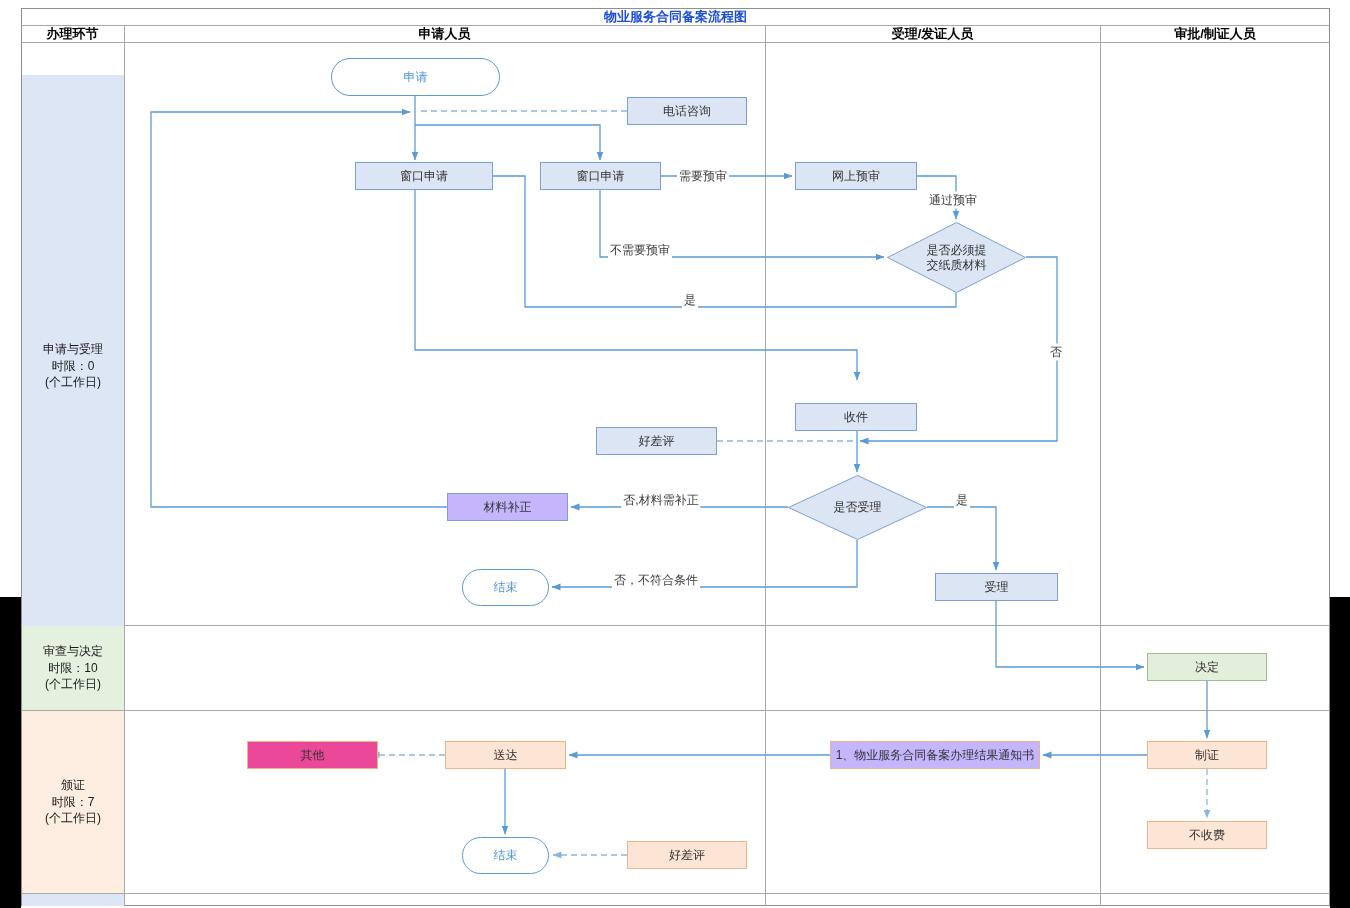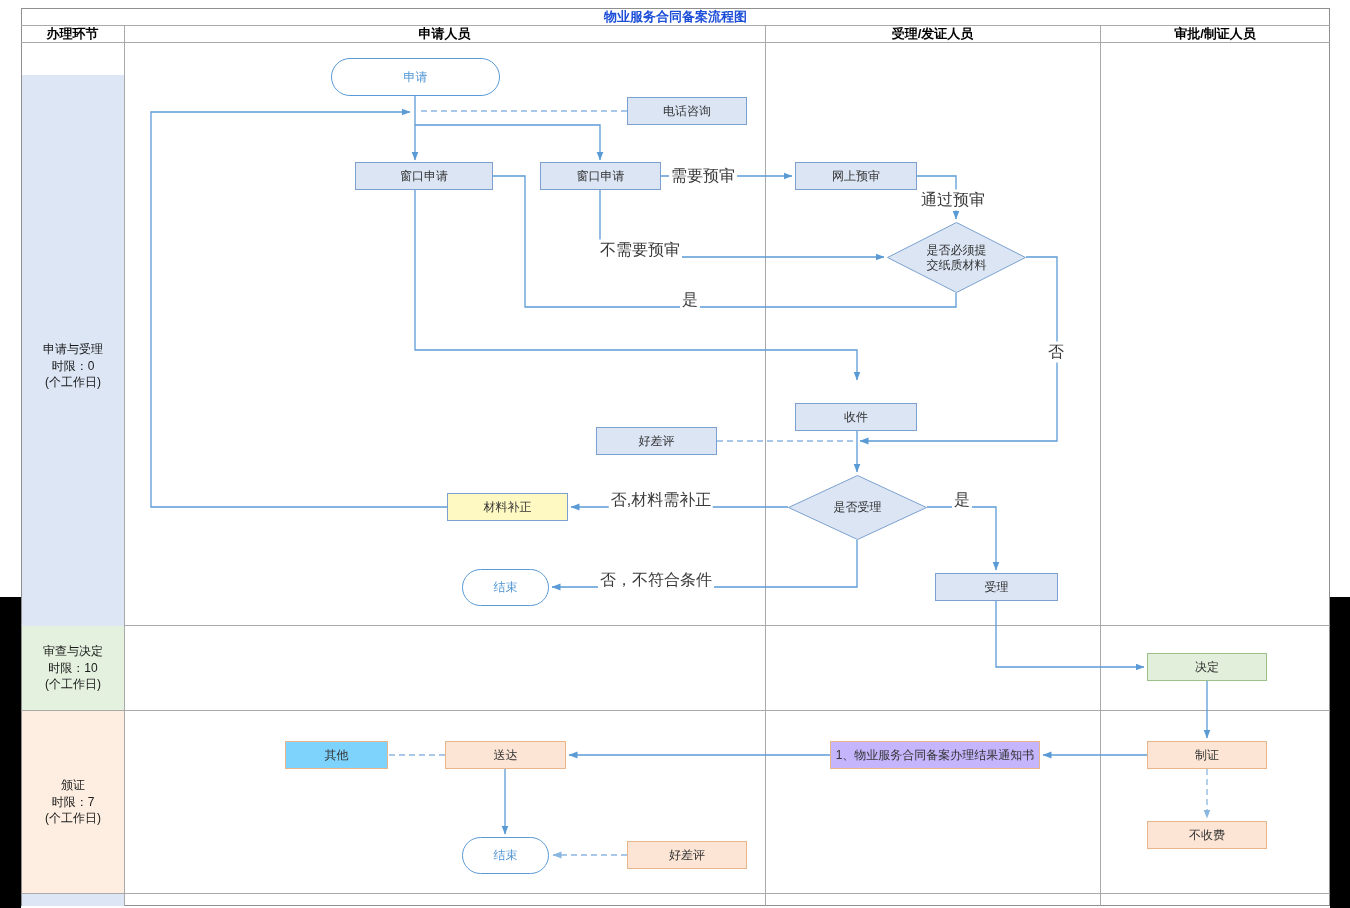--- a/index.html
+++ b/index.html
@@ -44,21 +44,21 @@
   .node.rect { border: 1px solid #7ba0cf; }
   .node.stadium {
     background: #fff; border: 1px solid #5b9bd5; border-radius: 999px; color: #4f94d4;
   }
   .node.diamond { border: none; background: transparent; }
   .node.diamond svg { position: absolute; left: 0; top: 0; }
   .node .nlabel { position: relative; white-space: pre-line; z-index: 1; padding: 0 2px; }
 
   .elabel {
     position: absolute; transform: translate(-50%, -50%);
-    background: #fff; padding: 0 2px; font-size: 16px; color: #3a3a3a;
+    background: #fff; padding: 0 2px; font-size: 12px; color: #3a3a3a;
     white-space: nowrap; z-index: 5;
   }
 
   .blackstrip { position: absolute; background: #000; z-index: 6; }
 </style>
 </head>
 <body>
 
 <div id="stage">
 
@@ -155,42 +155,42 @@
     </div>
     <div class="node rect" style="left: 596px; top: 427px; width: 121px; height: 28px; background: rgb(219, 229, 244); border-color: rgb(123, 160, 207);">
       <span class="nlabel">好差评</span>
     </div>
     <div class="node diamond" style="left: 788px; top: 475px; width: 139px; height: 65px;">
       <svg width="139" height="65" viewBox="0 0 139 65">
         <polygon points="69.5,0.5 138.5,32.5 69.5,64.5 0.5,32.5" fill="#dbe5f4" stroke="#7ba0cf" stroke-width="1"></polygon>
       </svg>
       <span class="nlabel">是否受理</span>
     </div>
-    <div class="node rect" style="left: 447px; top: 493px; width: 121px; height: 28px; background: #fef9c3; border-color: rgb(123, 160, 207);">
+    <div class="node rect" style="left: 447px; top: 493px; width: 121px; height: 28px; background: #c4b5fd; border-color: rgb(123, 160, 207);">
       <span class="nlabel">材料补正</span>
     </div>
     <div class="node stadium" style="left: 462px; top: 569px; width: 87px; height: 37px;">
       <span class="nlabel">结束</span>
     </div>
     <div class="node rect" style="left: 935px; top: 573px; width: 123px; height: 28px; background: rgb(219, 229, 244); border-color: rgb(123, 160, 207);">
       <span class="nlabel">受理</span>
     </div>
     <div class="node rect" style="left: 1147px; top: 653px; width: 120px; height: 28px; background: rgb(226, 239, 218); border-color: rgb(157, 192, 139);">
       <span class="nlabel">决定</span>
     </div>
     <div class="node rect" style="left: 1147px; top: 741px; width: 120px; height: 28px; background: rgb(252, 229, 212); border-color: rgb(233, 182, 140);">
       <span class="nlabel">制证</span>
     </div>
     <div class="node rect" style="left: 830px; top: 741px; width: 210px; height: 28px; background: #c4b5fd; border-color: rgb(233, 182, 140);">
       <span class="nlabel">1、物业服务合同备案办理结果通知书</span>
     </div>
     <div class="node rect" style="left: 445px; top: 741px; width: 121px; height: 28px; background: rgb(252, 229, 212); border-color: rgb(233, 182, 140);">
       <span class="nlabel">送达</span>
     </div>
-    <div class="node rect" style="left: 247px; top: 741px; width: 103px; height: 28px; background: #7dd3fc; border-color: rgb(233, 182, 140); margin-left: 38px;">
+    <div class="node rect" style="left: 247px; top: 741px; width: 131px; height: 28px; background: #ec4899; border-color: rgb(233, 182, 140);">
       <span class="nlabel">其他</span>
     </div>
     <div class="node stadium" style="left: 462px; top: 837px; width: 87px; height: 37px;">
       <span class="nlabel">结束</span>
     </div>
     <div class="node rect" style="left: 627px; top: 841px; width: 120px; height: 28px; background: rgb(252, 229, 212); border-color: rgb(233, 182, 140);">
       <span class="nlabel">好差评</span>
     </div>
     <div class="node rect" style="left: 1147px; top: 821px; width: 120px; height: 28px; background: rgb(252, 229, 212); border-color: rgb(233, 182, 140);">
       <span class="nlabel">不收费</span>

